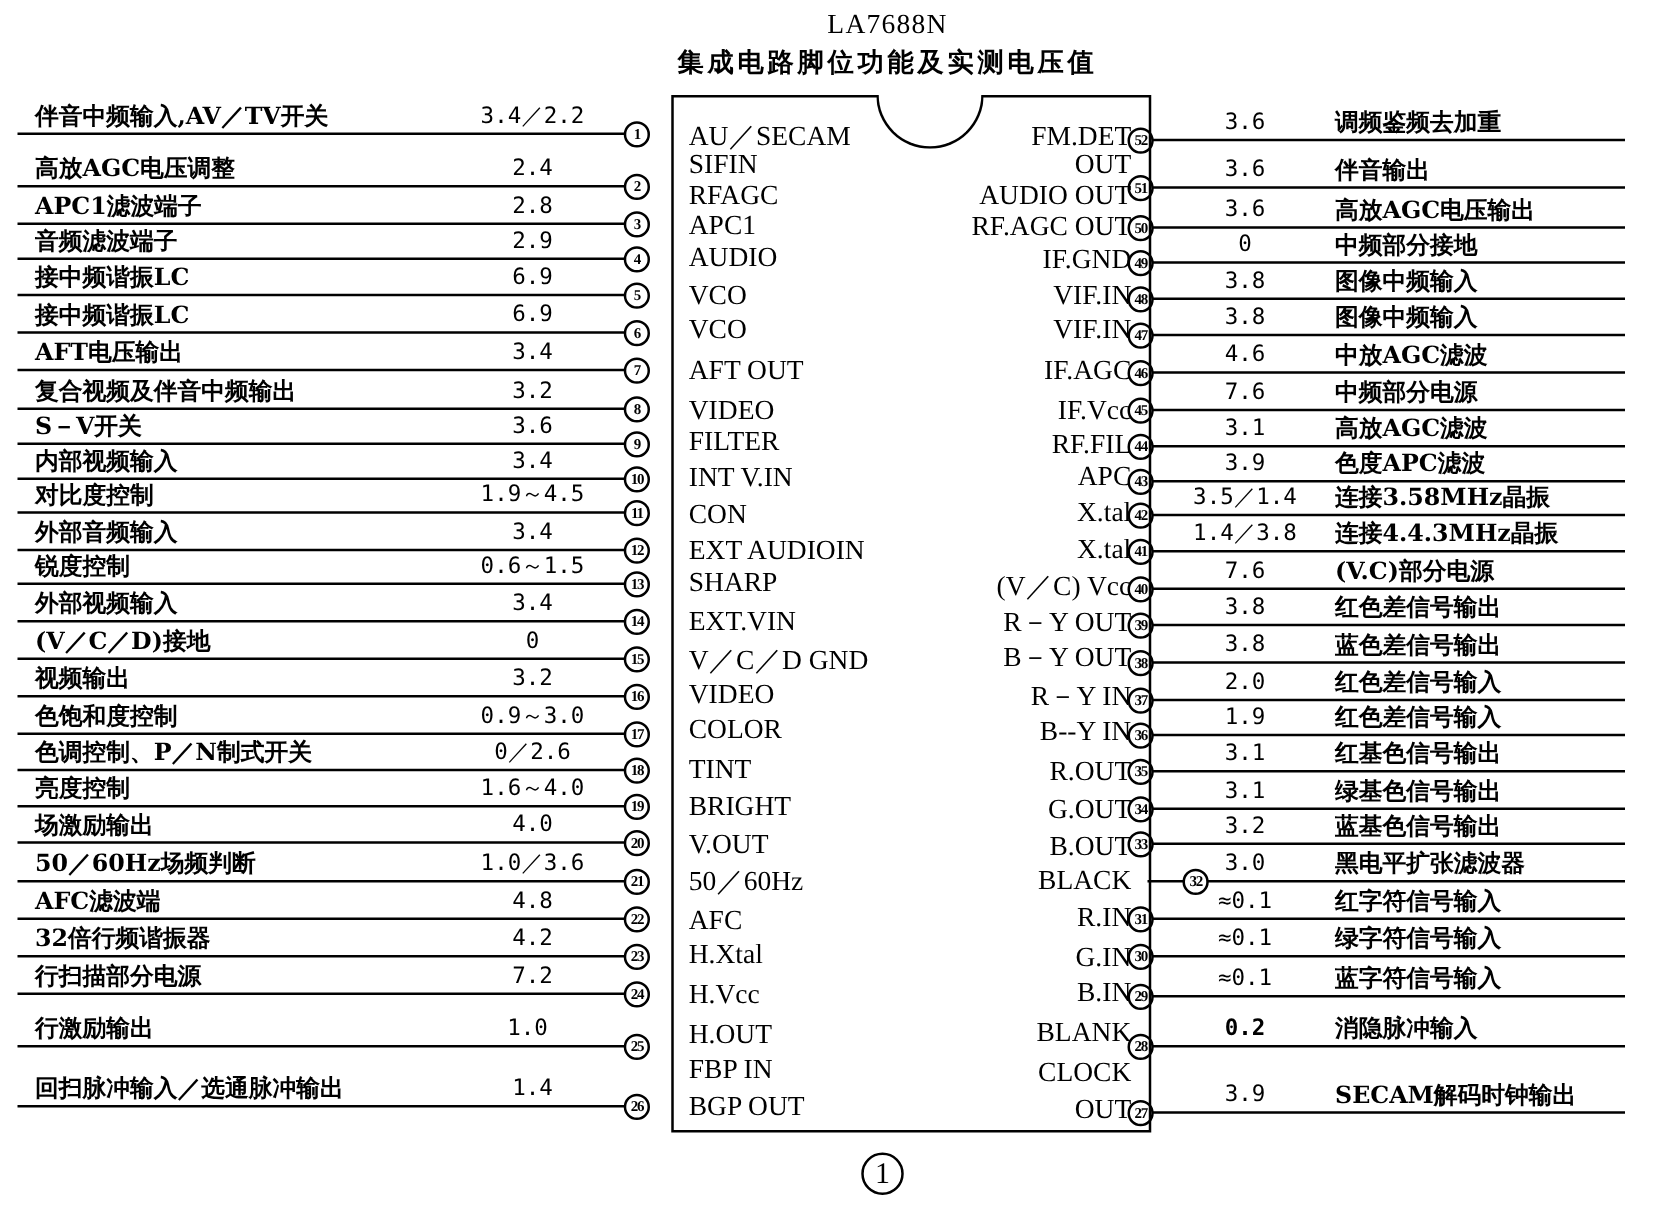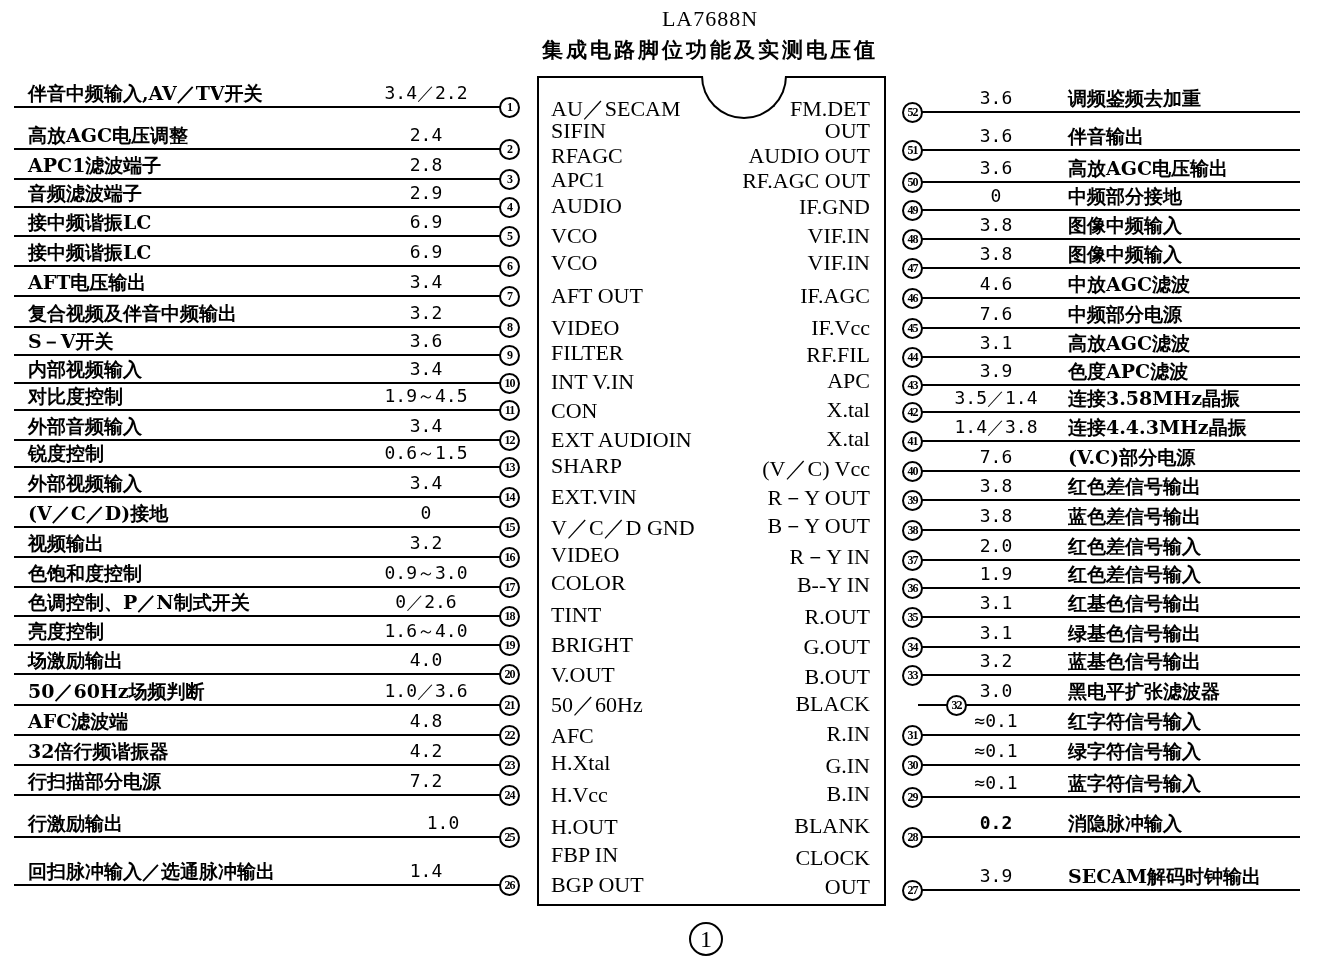--- a/index.html
+++ b/index.html
@@ -2,21 +2,21 @@
 <html><head>
 <meta charset="utf-8">
 <style>
   html, body { margin:0; padding:0; background:#fff; }
   body { width:1328px; height:975px; position:relative; overflow:hidden;
          font-family:"DejaVu Serif","Liberation Serif",serif; color:#000; }
   .title1 { position:absolute; left:0; width:1420px; top:6px; text-align:center;
             font-family:"Liberation Serif",serif; font-size:22px; letter-spacing:1px; }
   .title2 { position:absolute; left:0; width:1420px; top:36px; text-align:center;
             font-size:21px; font-weight:bold; letter-spacing:3px; }
-  .ic { position:absolute; left:537px; top:76px; width:349px; height:830px;
+  .ic { position:absolute; left:537px; top:76px; width:384px; height:830px;
         border:2px solid #000; box-sizing:border-box; }
   .notch { position:absolute; left:162px; top:-2px; width:86px; height:43px;
            border:2px solid #000; border-top:none; border-radius:0 0 43px 43px;
            background:#fff; box-sizing:border-box; }
   .pinl, .pinr { position:absolute; font-family:"Liberation Serif",serif;
                  font-size:22px; line-height:22px; white-space:nowrap; }
   .pinl { left:12px; }
   .pinr { right:14px; text-align:right; }
   .row { position:absolute; height:2px; background:#000; }
   .desc { position:absolute; font-size:19px; font-weight:bold; white-space:nowrap; line-height:22px; }
@@ -129,21 +129,21 @@
     <div class="row" style="left: 14px; width: 486px; top: 764px;"></div>
     <div class="desc" style="left: 28px; top: 740px;">32倍行频谐振器</div>
     <div class="volt" style="left: 366px; width: 120px; top: 740px;">4.2</div>
     <div class="circ" style="left: 499px; top: 755px;">23</div>
     <div class="row" style="left: 14px; width: 486px; top: 794px;"></div>
     <div class="desc" style="left: 28px; top: 770px;">行扫描部分电源</div>
     <div class="volt" style="left: 366px; width: 120px; top: 770px;">7.2</div>
     <div class="circ" style="left: 499px; top: 785px;">24</div>
     <div class="row" style="left: 14px; width: 486px; top: 836px;"></div>
     <div class="desc" style="left: 28px; top: 812px;">行激励输出</div>
-    <div class="volt" style="left: 383px; width: 120px; top: 812px;">1.0</div>
+    <div class="volt" style="left: 362px; width: 120px; top: 812px;">1.0</div>
     <div class="circ" style="left: 499px; top: 827px;">25</div>
     <div class="row" style="left: 14px; width: 486px; top: 884px;"></div>
     <div class="desc" style="left: 28px; top: 860px;">回扫脉冲输入／选通脉冲输出</div>
     <div class="volt" style="left: 366px; width: 120px; top: 860px;">1.4</div>
     <div class="circ" style="left: 499px; top: 875px;">26</div>
   </div>
 <div id="right-side">
     <div class="row" style="left: 918px; width: 382px; top: 111px;"></div>
     <div class="circ" style="left: 902px; top: 102px;">52</div>
     <div class="volt" style="left: 936px; width: 120px; top: 87px;">3.6</div>

